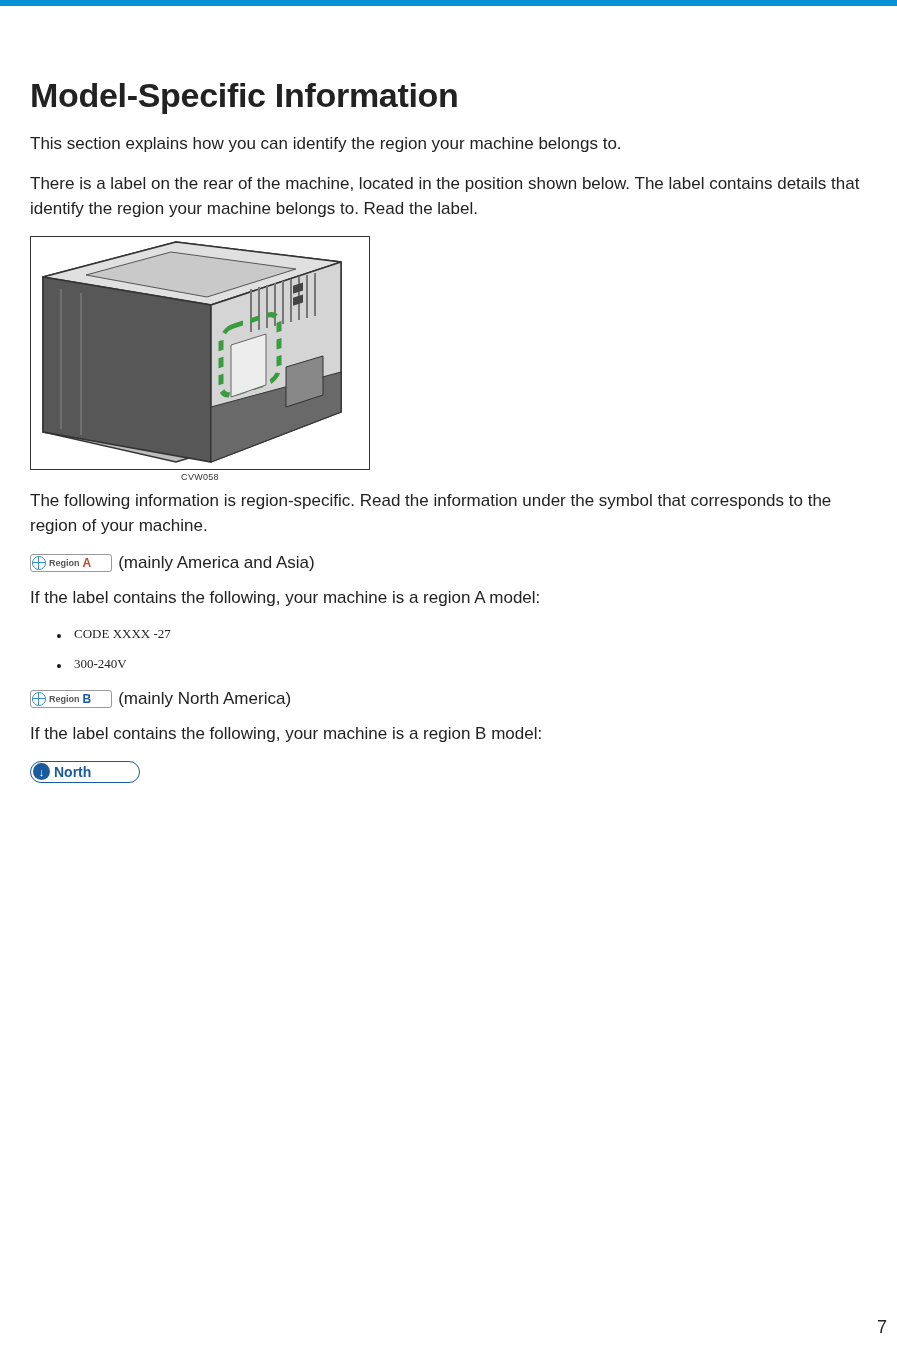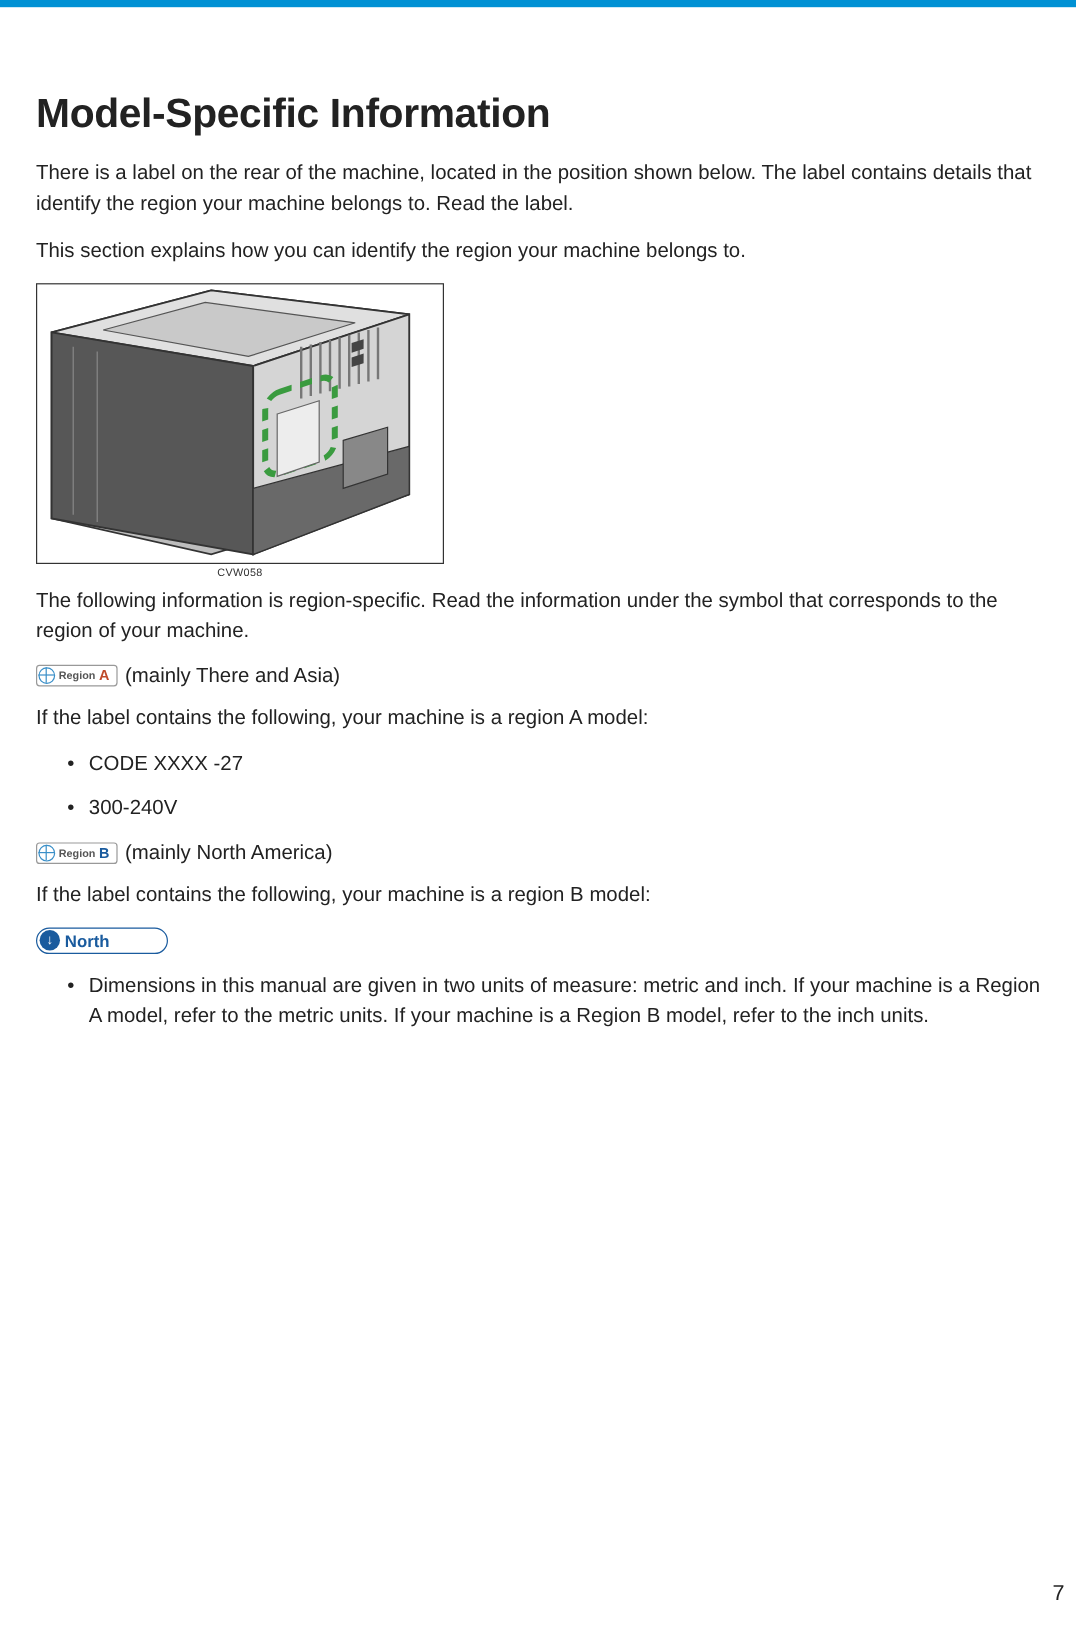--- a/index.html
+++ b/index.html
@@ -65,21 +65,21 @@
       margin-bottom: 12px;
       font-size: 17px;
     }
     .region-badge {
       display: inline-flex;
       align-items: center;
       border: 1px solid #999;
       border-radius: 3px;
       height: 18px;
       background: #fff;
-      padding: 0 6px 0 1px;
+      padding: 0 20px 0 1px;
     }
     .region-badge .globe {
       width: 14px;
       height: 14px;
       border: 1.5px solid #3a8fc8;
       border-radius: 50%;
       position: relative;
       margin-right: 3px;
       flex-shrink: 0;
     }
@@ -118,24 +118,25 @@
       color: #1a5b9e;
     }
     .region-desc {
       font-size: 17px;
     }
     ul.bullet-list {
       margin: 0 0 16px 44px;
       list-style: none;
     }
     ul.bullet-list li {
-      font-size: 17px;
+      font-size: 13px;
       line-height: 1.5;
       margin-bottom: 10px;
       position: relative;
+      font-family: Liberation Serif, serif;
     }
     ul.bullet-list li::before {
       content: "•";
       position: absolute;
       left: -18px;
       font-size: 17px;
     }
     .note-badge {
       display: inline-flex;
       align-items: center;
@@ -171,22 +172,22 @@
     }
   </style>
 </head>
 <body>
 
 <div class="top-bar"></div>
 
 <div class="content">
   <h1>Model-Specific Information</h1>
 
+  <p class="para">This section explains how you can identify the region your machine belongs to.</p>
   <p class="para">There is a label on the rear of the machine, located in the position shown below. The label contains details that identify the region your machine belongs to. Read the label.</p>
-  <p class="para">This section explains how you can identify the region your machine belongs to.</p>
 
   <div class="figure">
     <div class="figure-box">
       <div class="printer-illustration">
         <svg width="340" height="234" viewBox="0 0 340 234">
 
           <path d="M 12 40 L 145 5 L 310 25 L 310 175 L 145 225 L 12 195 Z" fill="#bdbdbd" stroke="#333" stroke-width="1.5"></path>
 
           <path d="M 12 40 L 145 5 L 310 25 L 180 68 Z" fill="#e0e0e0" stroke="#333" stroke-width="1.5"></path>
 
@@ -225,21 +226,21 @@
   </div>
 
   <p class="para">The following information is region-specific. Read the information under the symbol that corresponds to the region of your machine.</p>
 
   <div class="region-line">
     <span class="region-badge">
       <span class="globe"></span>
       <span class="label">Region</span>
       <span class="letter-a">A</span>
     </span>
-    <span class="region-desc">(mainly There and Asia)</span>
+    <span class="region-desc">(mainly America and Asia)</span>
   </div>
 
   <p class="para">If the label contains the following, your machine is a region A model:</p>
 
   <ul class="bullet-list">
     <li>CODE XXXX -27</li>
     <li>300-240V</li>
   </ul>
 
   <div class="region-line">
@@ -252,18 +253,15 @@
   </div>
 
   <p class="para">If the label contains the following, your machine is a region B model:</p>
 
 
   <div class="note-badge">
     <span class="arrow-circle">↓</span>
     <span class="note-text">North</span>
   </div>
 
-  <ul class="bullet-list">
-    <li>Dimensions in this manual are given in two units of measure: metric and inch. If your machine is a Region A model, refer to the metric units. If your machine is a Region B model, refer to the inch units.</li>
-  </ul>
 </div>
 
 <div class="page-number">7</div>
 
 </body></html>

